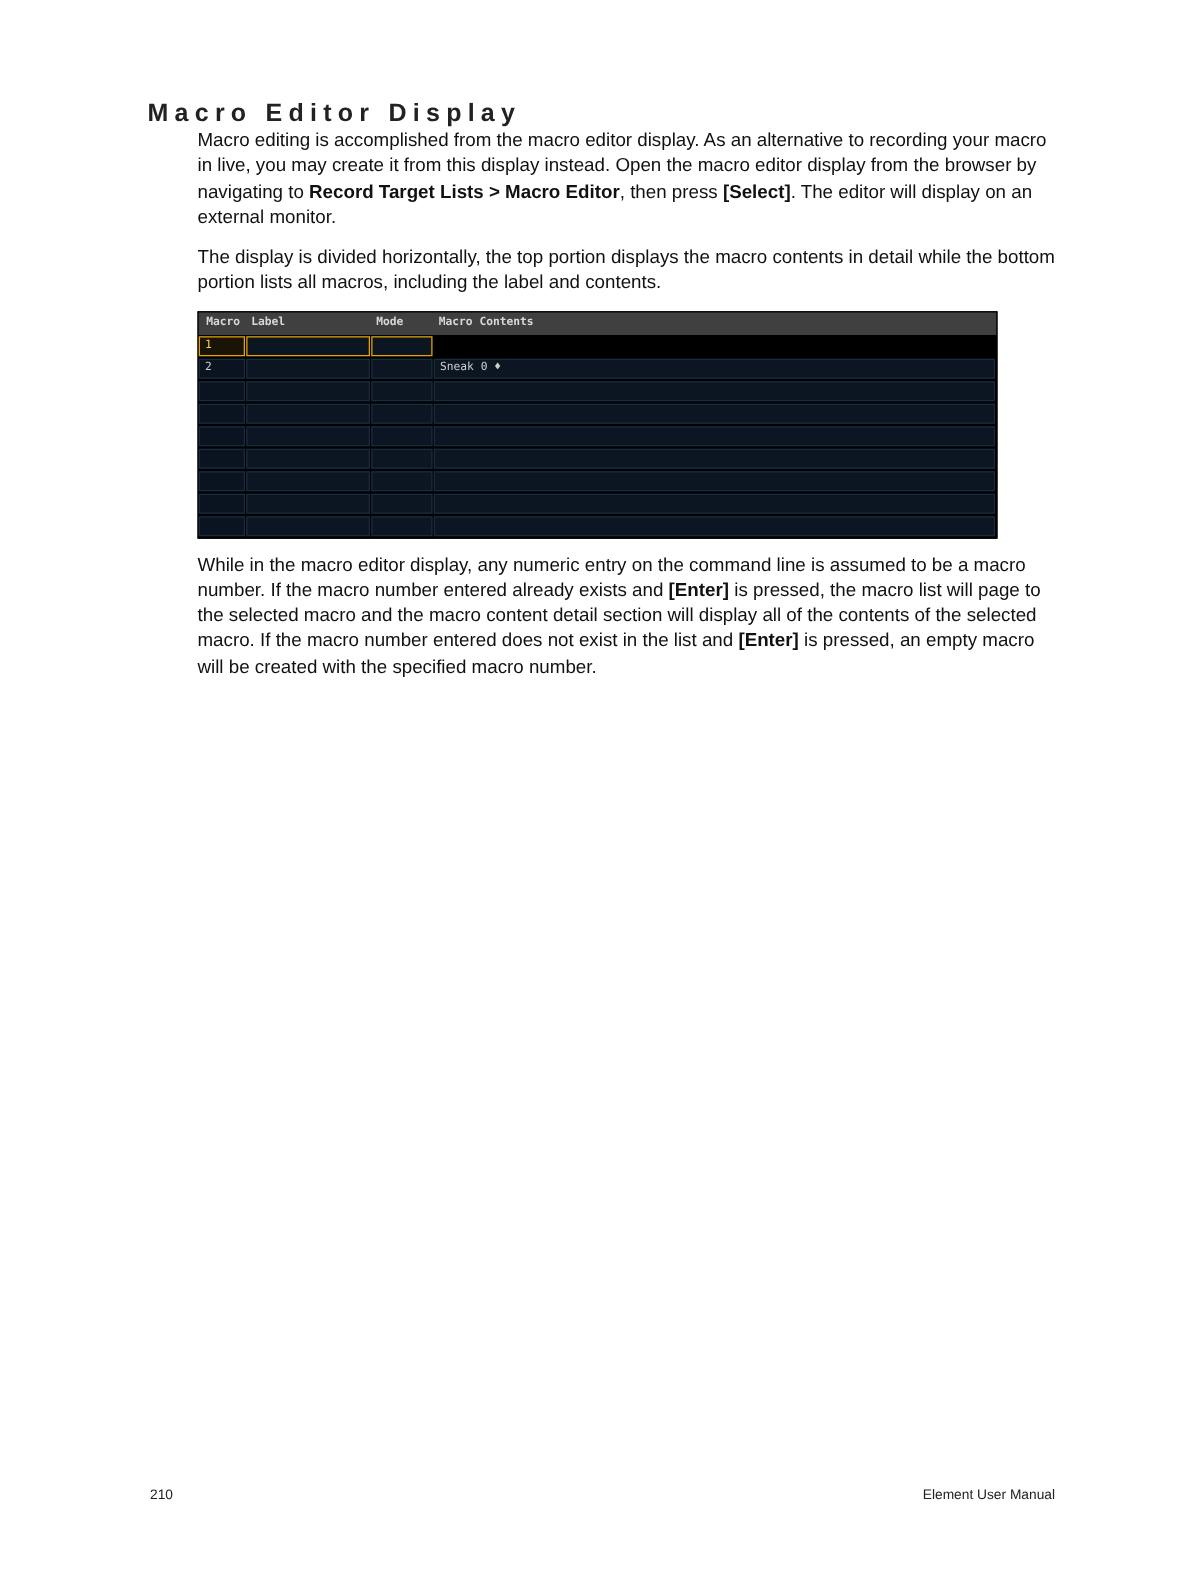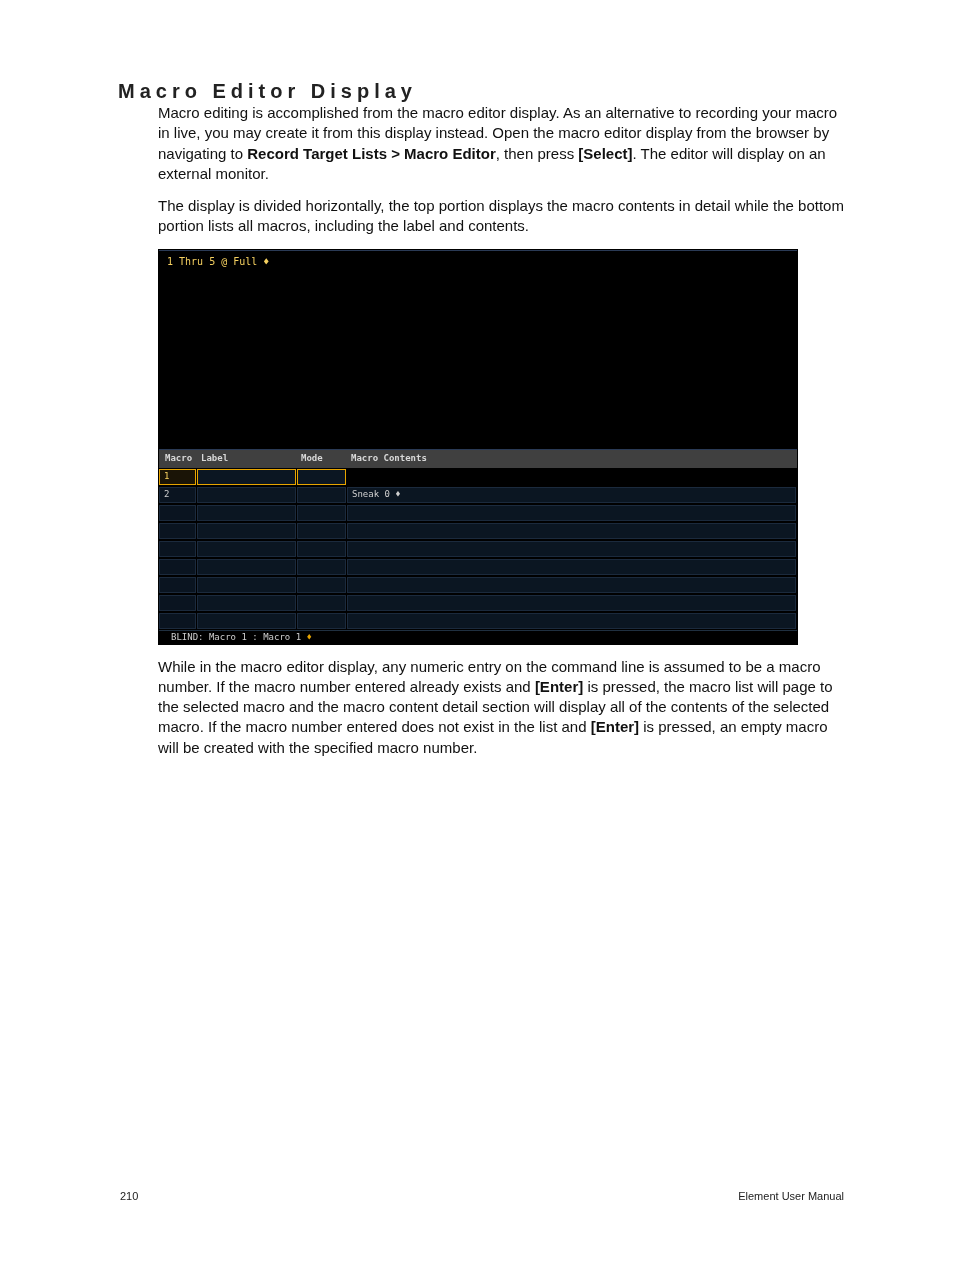--- a/index.html
+++ b/index.html
@@ -145,23 +145,20 @@
 <h1 class="doc-title">Macro Editor Display</h1>
 
 <p class="para">
   <span>Macro editing is accomplished from the macro editor display. As an alternative to recording your macro in live, you may create it from this display instead. Open the macro editor display from the browser by navigating to </span><b>Record Target Lists &gt; Macro Editor</b><span>, then press </span><b>[Select]</b><span>. The editor will display on an external monitor.</span>
 </p>
 
 <p class="para">The display is divided horizontally, the top portion displays the macro contents in detail while the bottom portion lists all macros, including the label and contents.</p>
 
 <div class="screenshot">
 
-  <div class="sc-detail">
-    <span class="sc-detail-text">1 Thru 5 @ Full ♦</span>
-  </div>
 
   <div class="sc-table">
     <div class="sc-table-header">
       <div class="col-macro">Macro</div>
       <div class="col-label">Label</div>
       <div class="col-mode">Mode</div>
       <div class="col-contents">Macro Contents</div>
     </div>
     <div id="table-body">
         <div class="sc-row row-selected">
@@ -213,23 +210,20 @@
         </div>
         <div class="sc-row">
           <div class="cell macro"></div>
           <div class="cell label"></div>
           <div class="cell mode"></div>
           <div class="cell contents"></div>
         </div>
       </div>
   </div>
 
-  <div class="sc-cmd">
-    <span class="white">BLIND: </span><span class="white">Macro 1</span><span class="white"> : </span><span class="white">Macro 1</span><span class="dia"> ♦</span>
-  </div>
 
 </div>
 
 <p class="para">
   <span>While in the macro editor display, any numeric entry on the command line is assumed to be a macro number. If the macro number entered already exists and </span><b>[Enter]</b><span> is pressed, the macro list will page to the selected macro and the macro content detail section will display all of the contents of the selected macro. If the macro number entered does not exist in the list and </span><b>[Enter]</b><span> is pressed, an empty macro will be created with the specified macro number.</span>
 </p>
 
 <div class="footer">
   <span>210</span>
   <span>Element User Manual</span>

